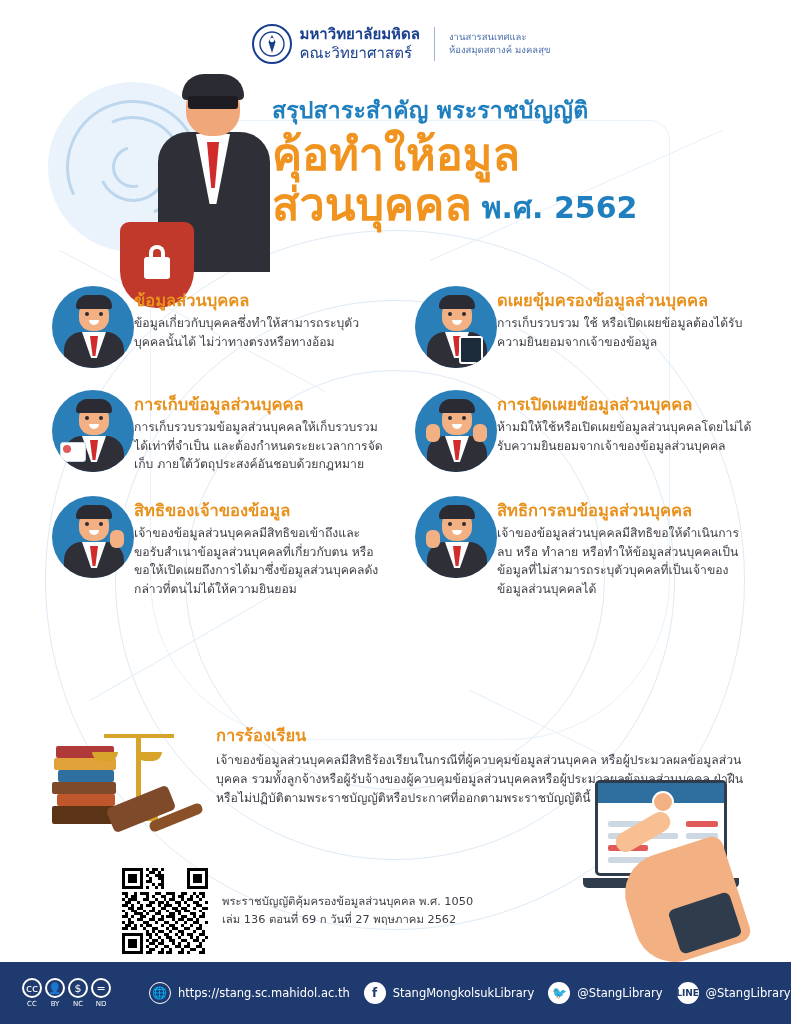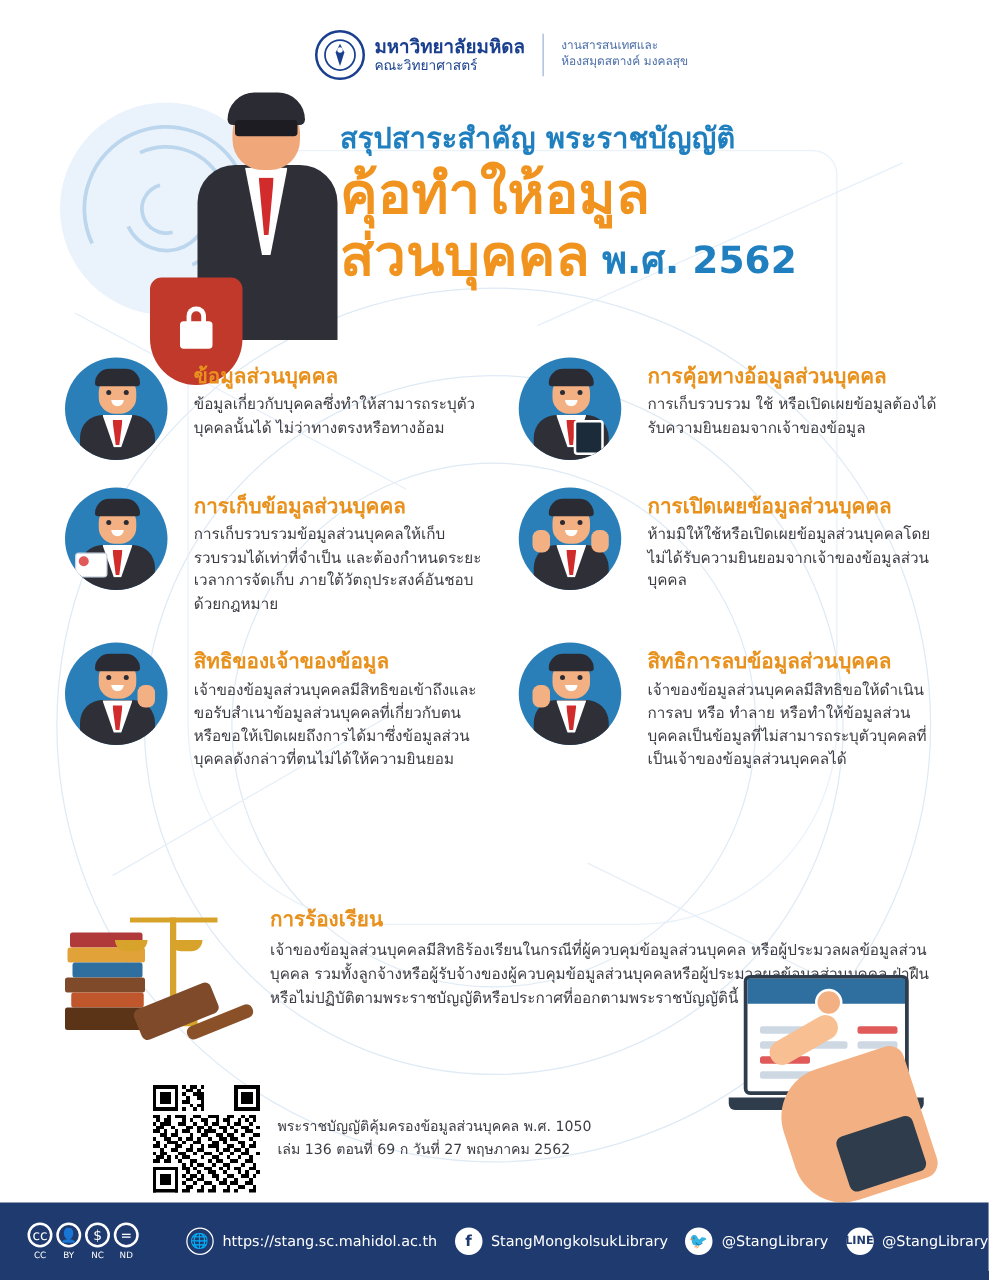--- a/index.html
+++ b/index.html
@@ -38,21 +38,21 @@
     position: absolute; top: 24px; left: 0; right: 0;
     display: flex; justify-content: center; align-items: center; gap: 8px; margin-left: 11px;
   }
   .logo-mark {
     width: 40px; height: 40px; border-radius: 50%;
     border: 2px solid #1a3f8f;
     display: flex; align-items: center; justify-content: center;
     color: #1a3f8f; font-size: 20px;
   }
   .logo-text-main { font-size: 15px; color: #1a3f8f; line-height: 1.15; font-weight: bold; }
-  .logo-text-sub { font-size: 11px; color: #1a3f8f; line-height: 1.2; }
+  .logo-text-sub { font-size: 15px; color: #1a3f8f; line-height: 1.2; }
   .logo-divider { width: 1px; height: 34px; background: #9fb4d8; margin: 0 6px; }
   .logo-right { font-size: 9.5px; color: #4a6ea8; line-height: 1.35; }
 
   
   .hero { position: absolute; top: 72px; left: 0; width: 791px; height: 200px; }
   .fingerprint {
     position: absolute; left: 48px; top: 10px;
     width: 170px; height: 170px; border-radius: 50%;
     background: #eaf3fb;
   }
@@ -80,21 +80,21 @@
   .hero-line2 { font-size: 45px; color: #f0941f; font-weight: bold; line-height: 1.12; margin-top: 2px; }
   .hero-line3 { font-size: 45px; color: #f0941f; font-weight: bold; line-height: 1.12; }
   .hero-year { font-size: 30px; color: #1f7fbf; font-weight: bold; margin-left: 10px; }
 
   
   .grid {
     position: absolute; top: 286px; left: 52px;
     width: 700px;
     display: grid; grid-template-columns: 1fr 1fr; column-gap: 26px; row-gap: 22px;
   }
-  .topic { display: flex; gap: 21px; align-items: flex-start; justify-content: space-between; }
+  .topic { display: flex; gap: 0; align-items: flex-start; justify-content: space-between; }
   .avatar {
     width: 82px; height: 82px; border-radius: 50%; flex: 0 0 82px;
     background: #2a7fb8; position: relative; overflow: hidden;
   }
   .av-head { position: absolute; left: 27px; top: 13px; width: 30px; height: 32px; background: #f3b183; border-radius: 15px 15px 13px 13px; }
   .av-hair { position: absolute; left: 24px; top: 9px; width: 36px; height: 14px; background: #2b2b33; border-radius: 18px 18px 4px 4px; }
   .av-eye { position: absolute; top: 26px; width: 4px; height: 4px; background: #2b2b33; border-radius: 50%; }
   .av-eye.l { left: 33px; } .av-eye.r { left: 47px; }
   .av-mouth { position: absolute; left: 37px; top: 34px; width: 10px; height: 5px; background: #ffffff; border-radius: 0 0 6px 6px; }
   .av-body { position: absolute; left: 12px; top: 46px; width: 60px; height: 40px; background: #2f2f38; border-radius: 18px 18px 0 0; }
@@ -275,21 +275,21 @@
         <div class="av-shirt"></div>
         <div class="av-tie"></div>
       <div class="av-prop av-tablet"></div>
       <div class="av-head"></div>
         <div class="av-hair"></div>
       <div class="av-eye l"></div>
         <div class="av-eye r"></div>
         <div class="av-mouth"></div>
     </div>
     <div class="topic-body">
-      <div class="topic-title">การคุ้อทางอ้อมูลส่วนบุคคล</div>
+      <div class="topic-title">ดเผยขุ้มครองข้อมูลส่วนบุคคล</div>
       <div class="topic-desc">การเก็บรวบรวม ใช้ หรือเปิดเผยข้อมูลต้องได้รับความยินยอมจากเจ้าของข้อมูล</div>
     </div>
   </div>
 
   <div class="topic">
     <div class="avatar">
       <div class="av-body"></div>
         <div class="av-shirt"></div>
         <div class="av-tie"></div>
       <div class="av-prop av-card"></div>

